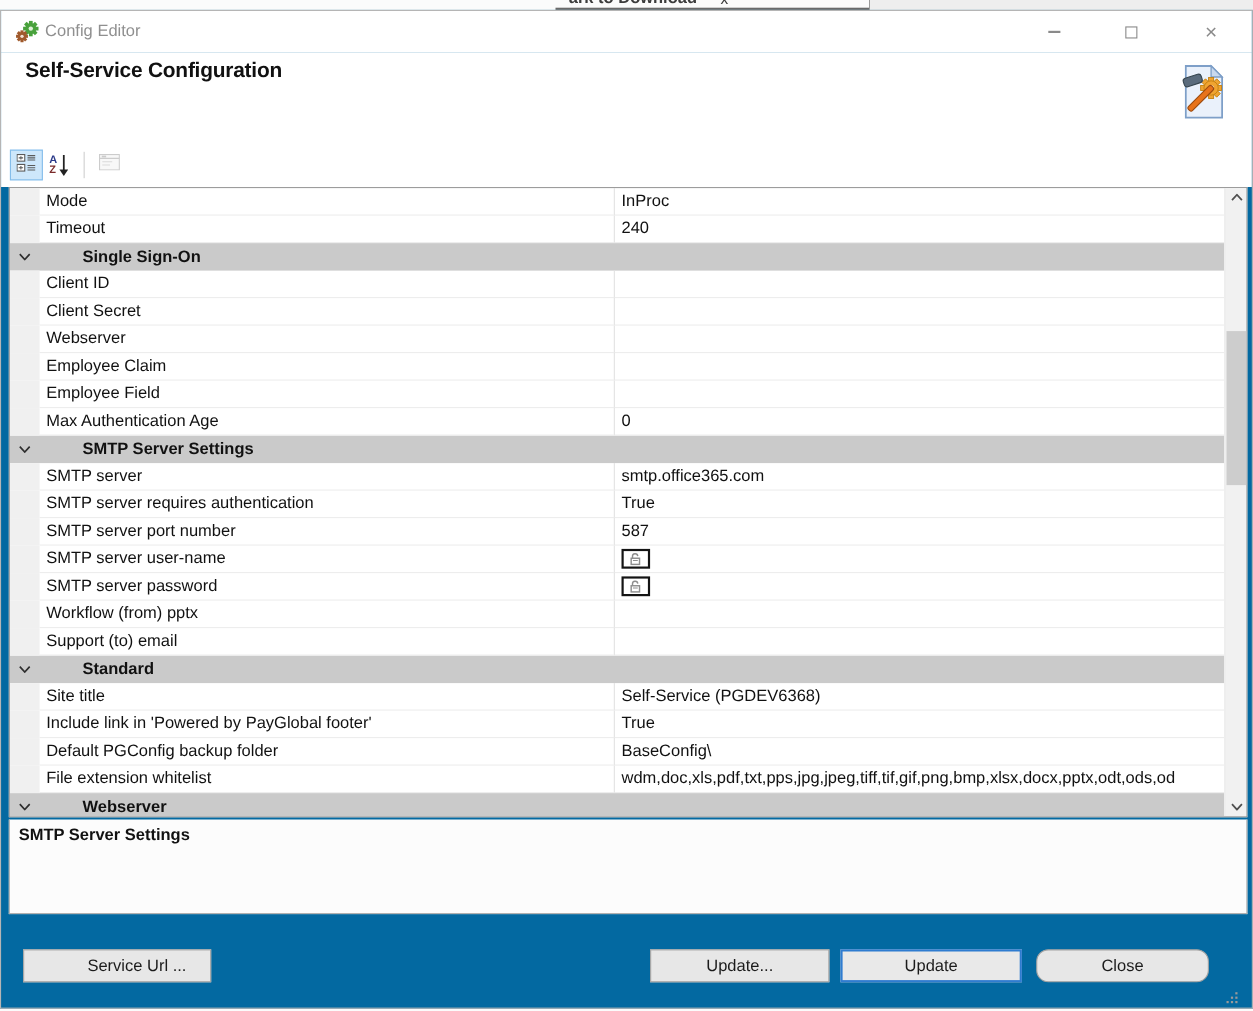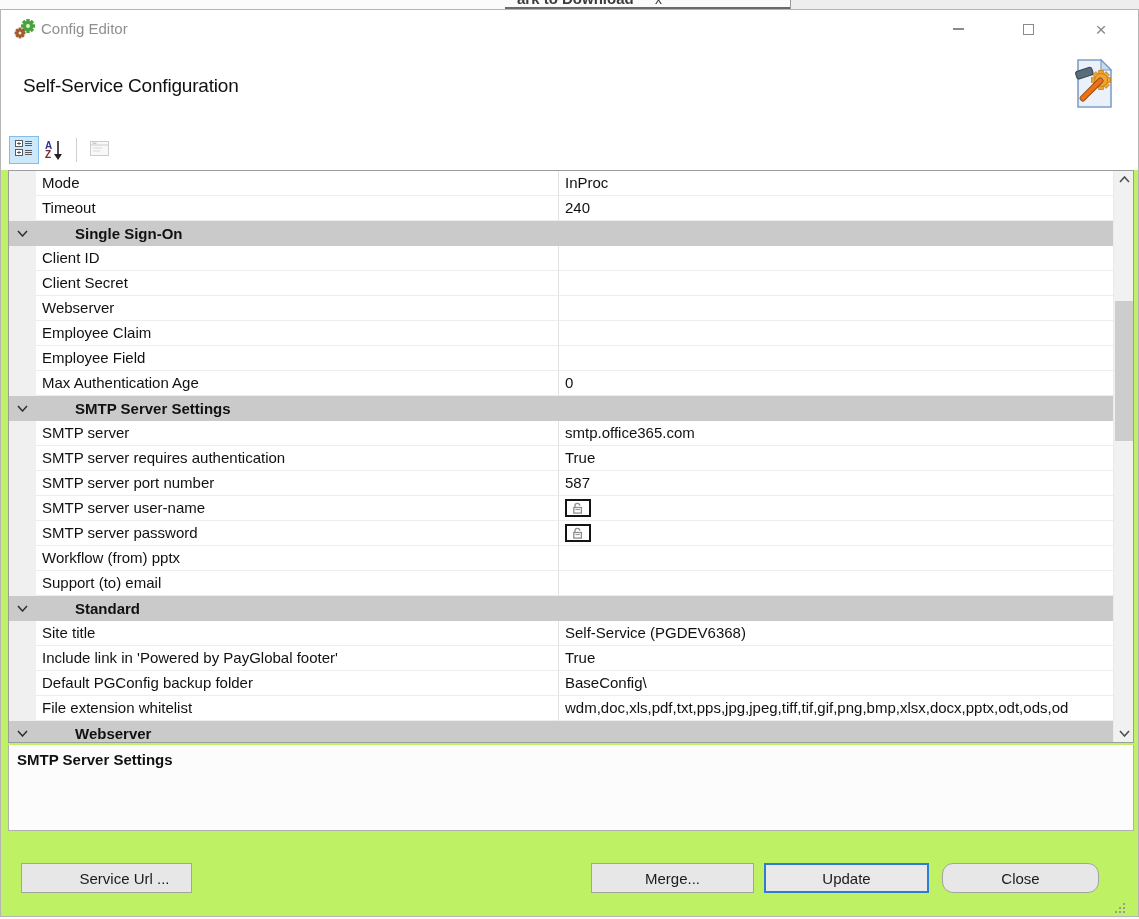--- a/index.html
+++ b/index.html
@@ -8,37 +8,37 @@
 
   
   .bg-strip { position:absolute; left:0; top:0; width:1139px; height:9px; background:#fbfbfb; overflow:hidden; }
   .bg-right { position:absolute; left:791px; top:0; width:348px; height:9px; background:#eeeeee; }
   .bg-tab-text { position:absolute; left:517px; top:-10px; font-size:15px; font-weight:bold; color:#3c3c3c; white-space:nowrap; }
   .bg-tab-close { position:absolute; left:655px; top:-9px; font-size:14px; color:#3c3c3c; }
   .bg-underline { position:absolute; left:505px; top:7px; width:285px; height:2px; background:#6a6a6a; }
   .bg-divider { position:absolute; left:790px; top:0; width:1px; height:9px; background:#9a9a9a; }
 
   
-  .window { position:absolute; left:0; top:9px; width:1139px; height:908px; background:#bef264; border:1px solid #b5b5b5; }
+  .window { position:absolute; left:0; top:9px; width:1139px; height:908px; background:#0369a1; border:1px solid #b5b5b5; }
 
   
   .titlebar { position:absolute; left:0; top:0; width:100%; height:38px; background:#ffffff; }
   .app-icon { position:absolute; left:12px; top:8px; }
   .titlebar-title { position:absolute; left:40px; top:0; line-height:38px; font-size:15px; color:#8f8f8f; }
   .win-btn { position:absolute; top:6px; width:30px; height:26px; display:flex; align-items:center; justify-content:center; cursor:default; }
   .win-btn.min { left:942px; }
   .win-btn.max { left:1012px; }
   .win-btn.cls { left:1085px; }
   .glyph-min { width:11px; height:0; border-top:2px solid #8a8a8a; }
   .glyph-max { width:11px; height:11px; border:1px solid #8a8a8a; }
   .glyph-cls { font-size:19px; color:#8a8a8a; font-weight:300; line-height:19px; }
 
   
   .header { position:absolute; left:0; top:38px; width:100%; height:82px; background:#ffffff; }
-  .header-title { position:absolute; left:22px; top:27px; font-size:19px; font-weight:normal; color:#111; letter-spacing:-0.2px; }
+  .header-title { position:absolute; left:22px; top:6px; font-size:19px; font-weight:bold; color:#111; letter-spacing:-0.2px; }
   .header-icon { position:absolute; left:1068px; top:8px; }
 
   
   .toolbar { position:absolute; left:0; top:120px; width:100%; height:40px; background:#ffffff; display:flex; align-items:center; padding-left:8px; }
   .tb-btn { width:30px; height:28px; display:flex; align-items:center; justify-content:center; border:1px solid transparent; }
   .tb-btn.selected { background:#cde7fb; border-color:#84bdea; }
   .tb-sep { width:1px; height:24px; background:#cfcfcf; margin:0 7px; }
   .tb-btn.disabled { opacity:.5; }
   .az-wrap { display:flex; align-items:center; }
   .az-letters { display:flex; flex-direction:column; line-height:9px; font-size:10px; font-weight:bold; margin-right:1px; }
@@ -346,21 +346,21 @@
           </svg>
       </div>
     </div>
   </div>
 
   <div class="desc">
     <div class="desc-title">SMTP Server Settings</div>
   </div>
 
   <button class="btn btn-service">Service Url ...</button>
-  <button class="btn btn-merge">Merge...</button>
+  <button class="btn btn-merge">Update...</button>
   <button class="btn btn-update">Update</button>
   <button class="btn btn-close">Close</button>
 
   <span class="resize-grip">
     <svg width="13" height="13" viewBox="0 0 13 13">
       <g fill="#9a9a9a">
         <rect x="10" y="1" width="2" height="2"></rect>
         <rect x="10" y="5" width="2" height="2"></rect>
           <rect x="6" y="5" width="2" height="2"></rect>
         <rect x="10" y="9" width="2" height="2"></rect>

